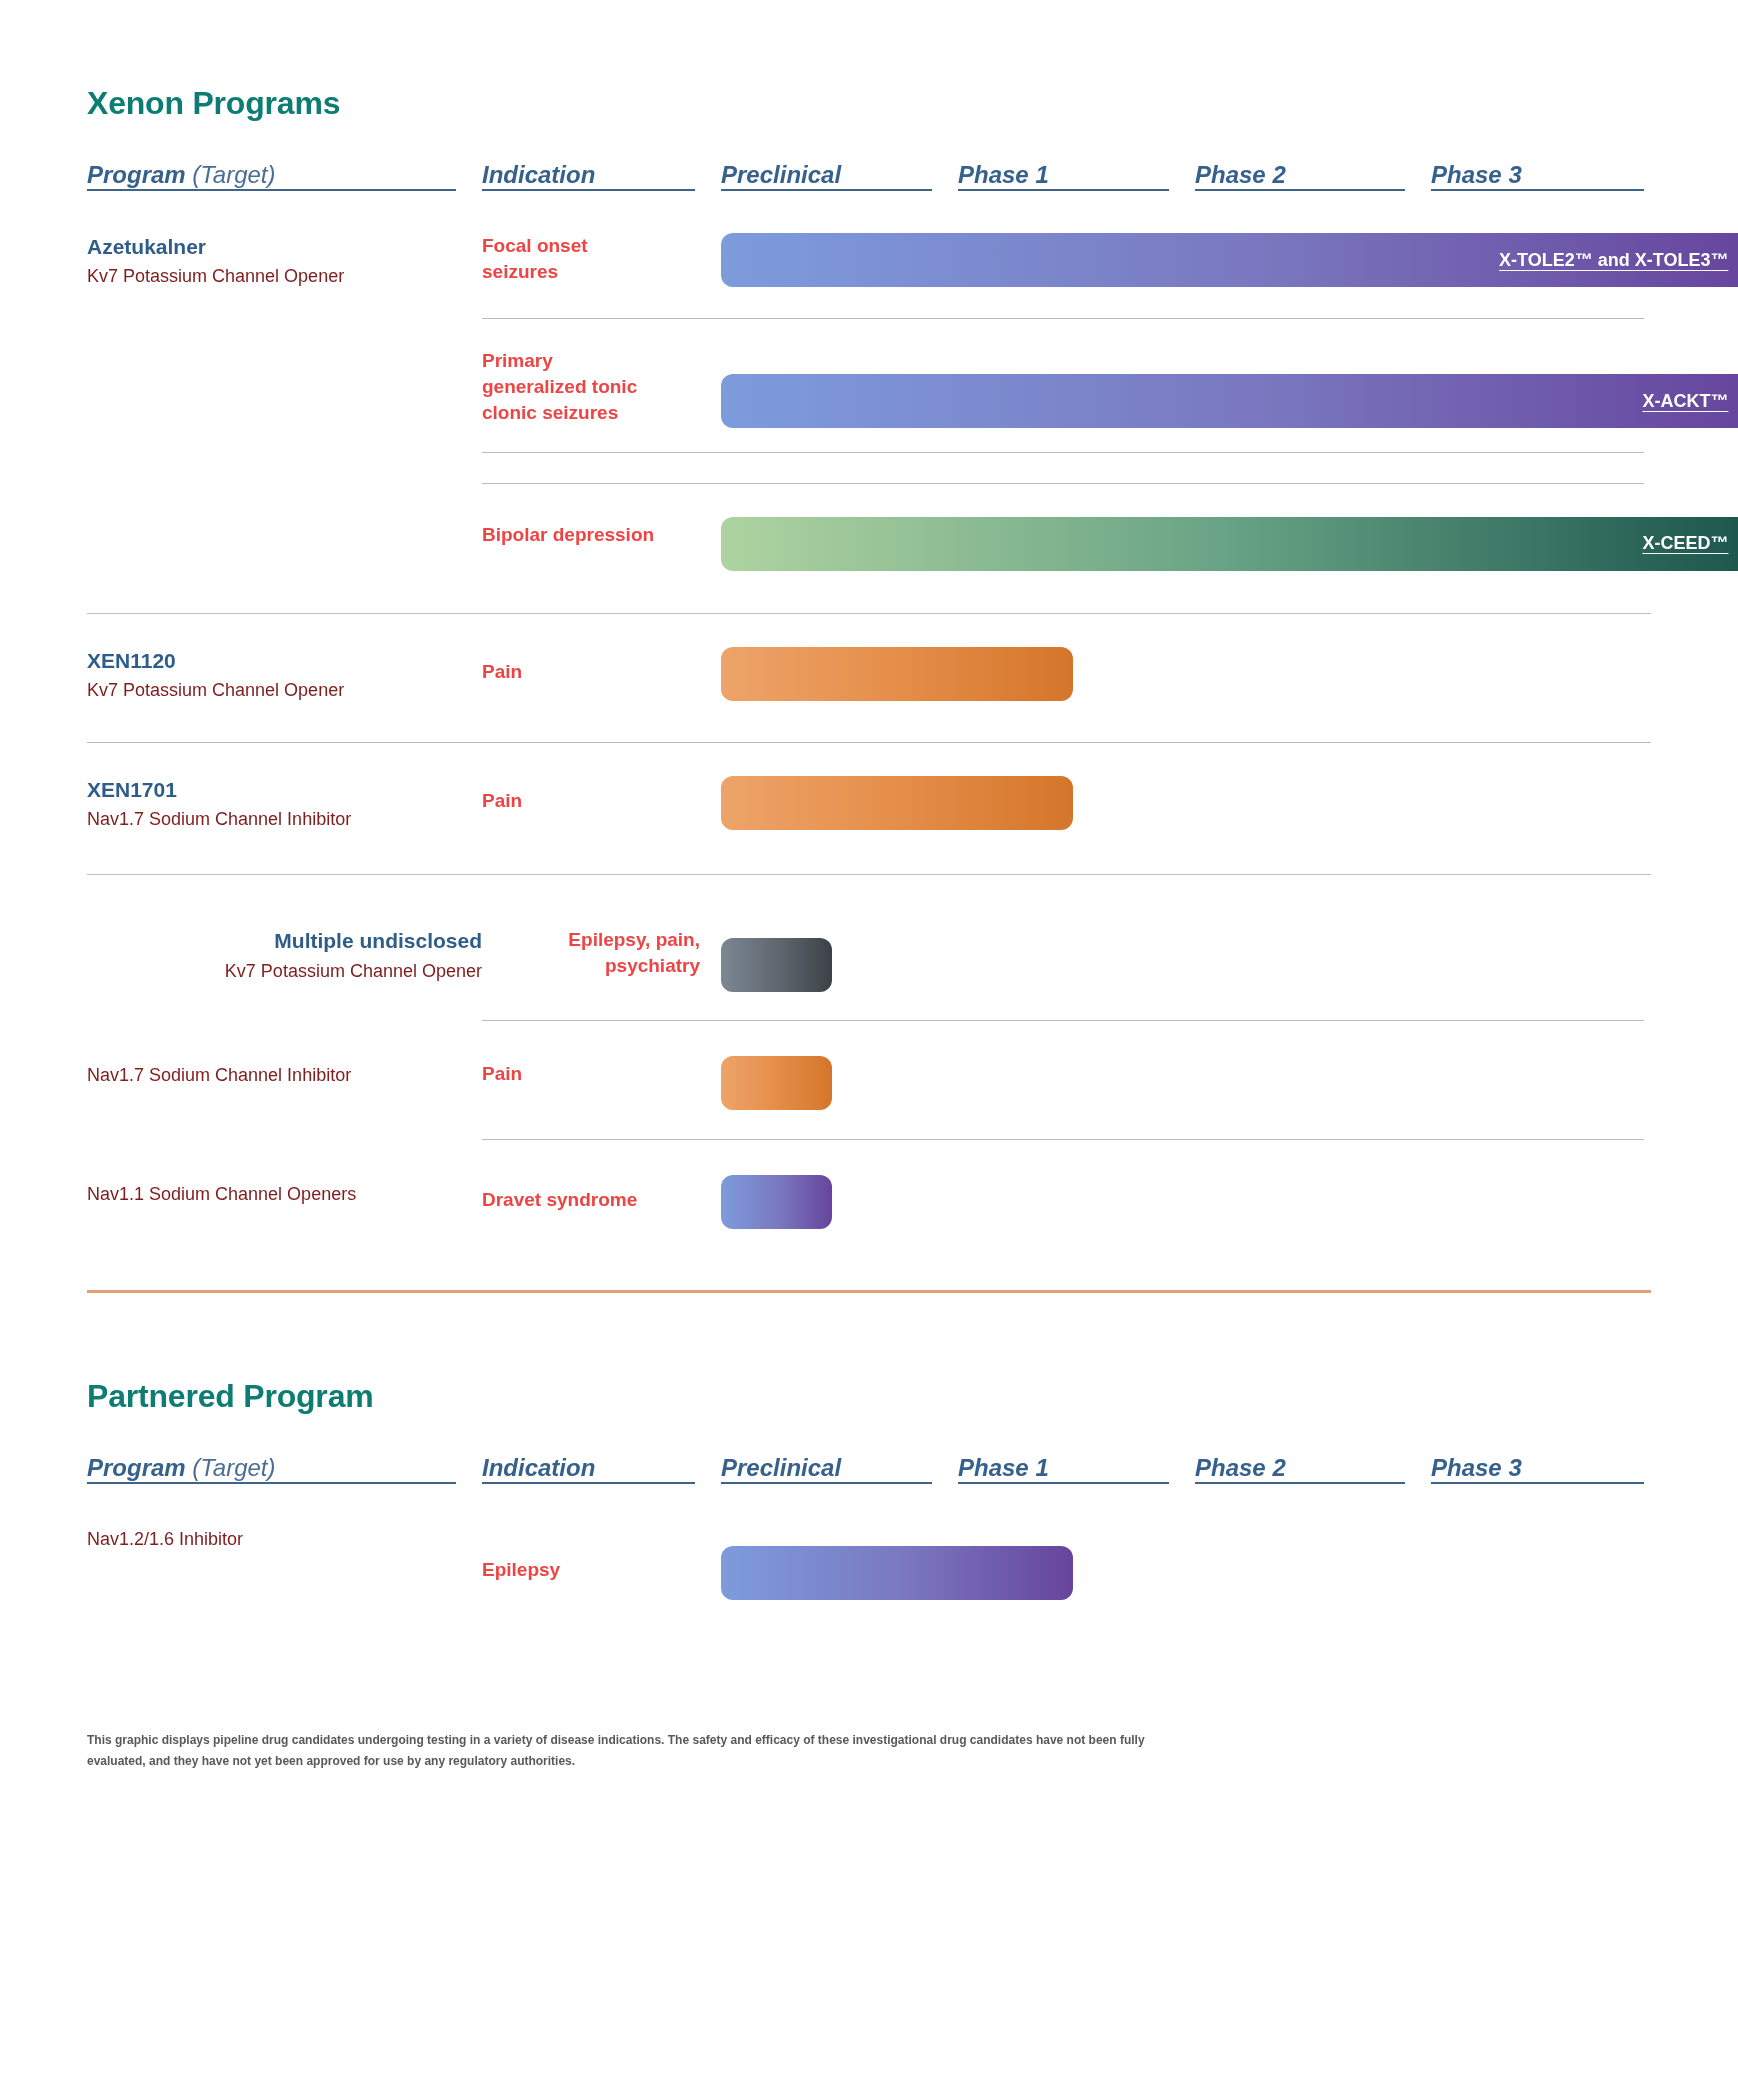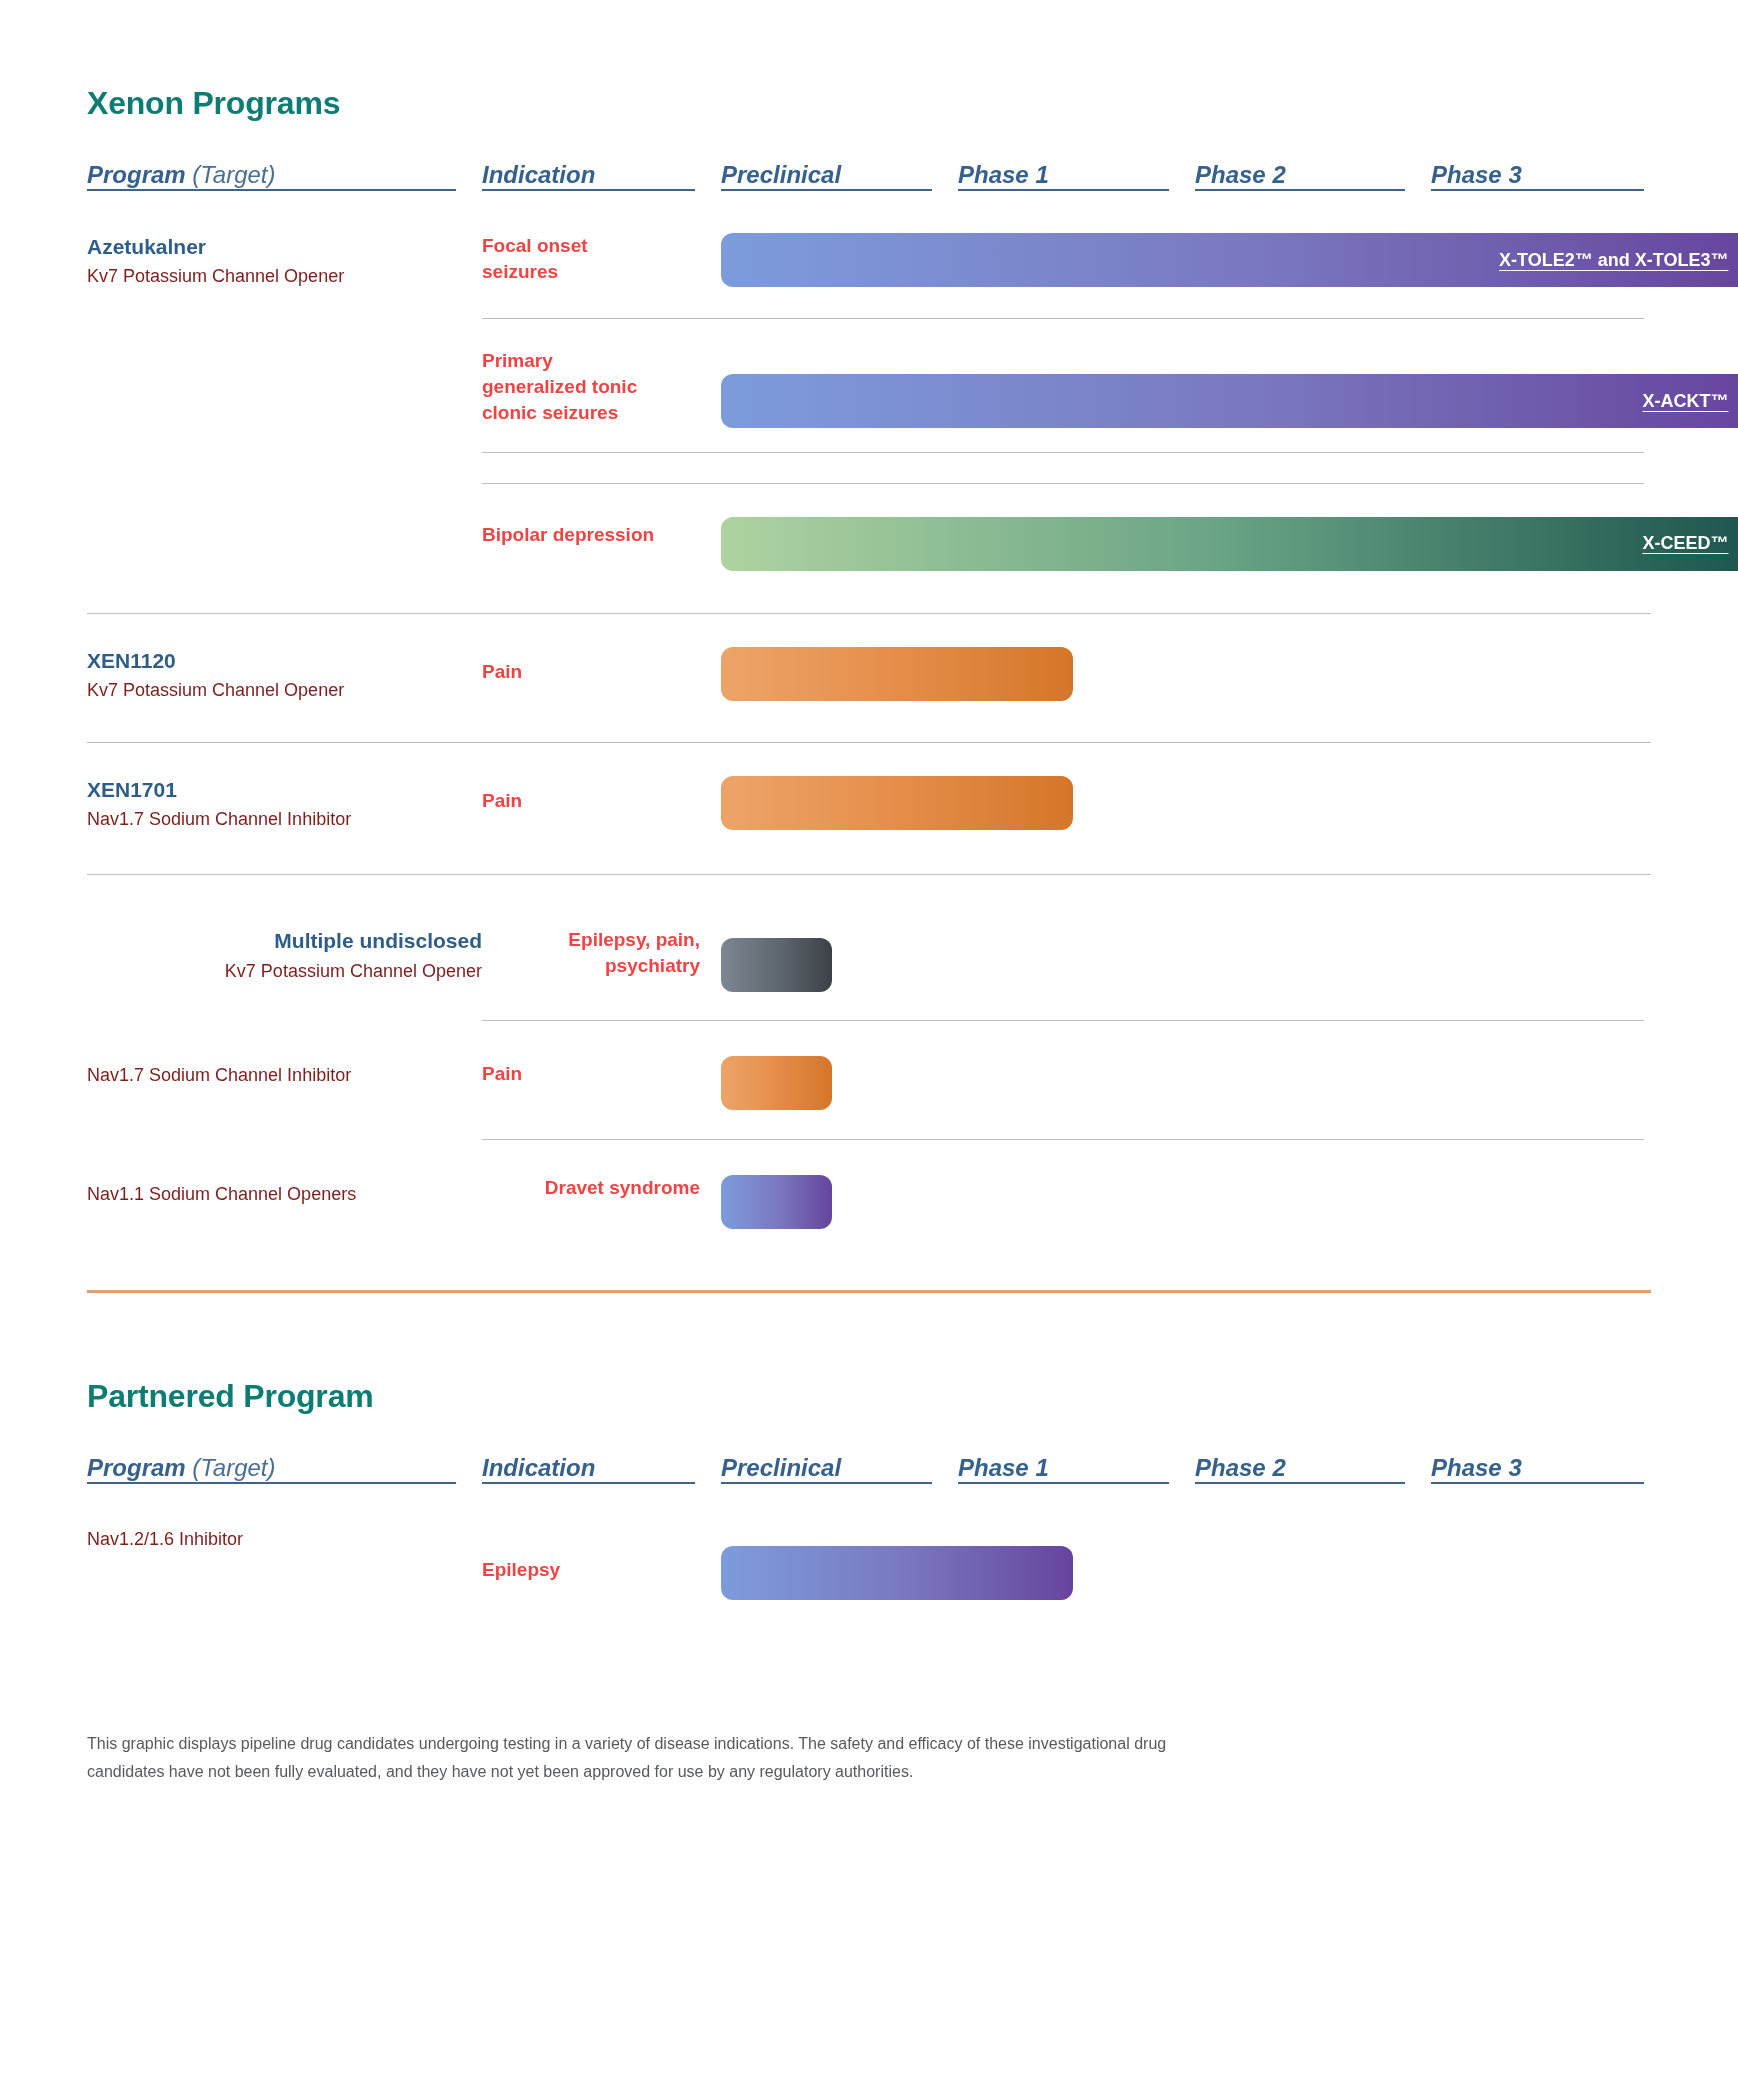--- a/index.html
+++ b/index.html
@@ -126,23 +126,24 @@
     background: #bcbcbc;
   }
   .sep-orange {
     height: 2.6px;
     background: #e0a071;
   }
 
   
   .footnote {
     color: #58595b;
-    font-size: 16px;
+    font-size: 12px;
     line-height: 1.72;
     max-width: 1086px;
+    font-weight: bold;
   }
 </style>
 </head>
 <body>
 
 <div class="page">
 
   <div id="xenon-title" class="section-title">Xenon Programs</div>
 
   <div class="grid-row header-block">
@@ -258,21 +259,21 @@
   </div>
   <div class="grid-row" style="margin-top:29.5px;">
       <div></div>
       <div class="sep-indication"></div>
     </div>
 
   <div class="grid-row" style="margin-top:35px;">
     <div>
       <div class="prog-target" style="margin-top:7px;">Nav1.1 Sodium Channel Openers</div>
     </div>
-    <div class="indication" style="margin-top:0;text-align:right;">Dravet syndrome</div>
+    <div class="indication" style="margin-top:12px;">Dravet syndrome</div>
     <div class="bar-area" style="grid-column:3 / 7;">
       <div class="bar grad-purple" style="width:111px;"></div>
     </div>
   </div>
 
   <div class="sep-orange" style="margin-top:61px;"></div>
 
   <div id="partnered-title" class="section-title" style="margin-top:87px;">Partnered Program</div>
 
   <div class="grid-row header-block">

